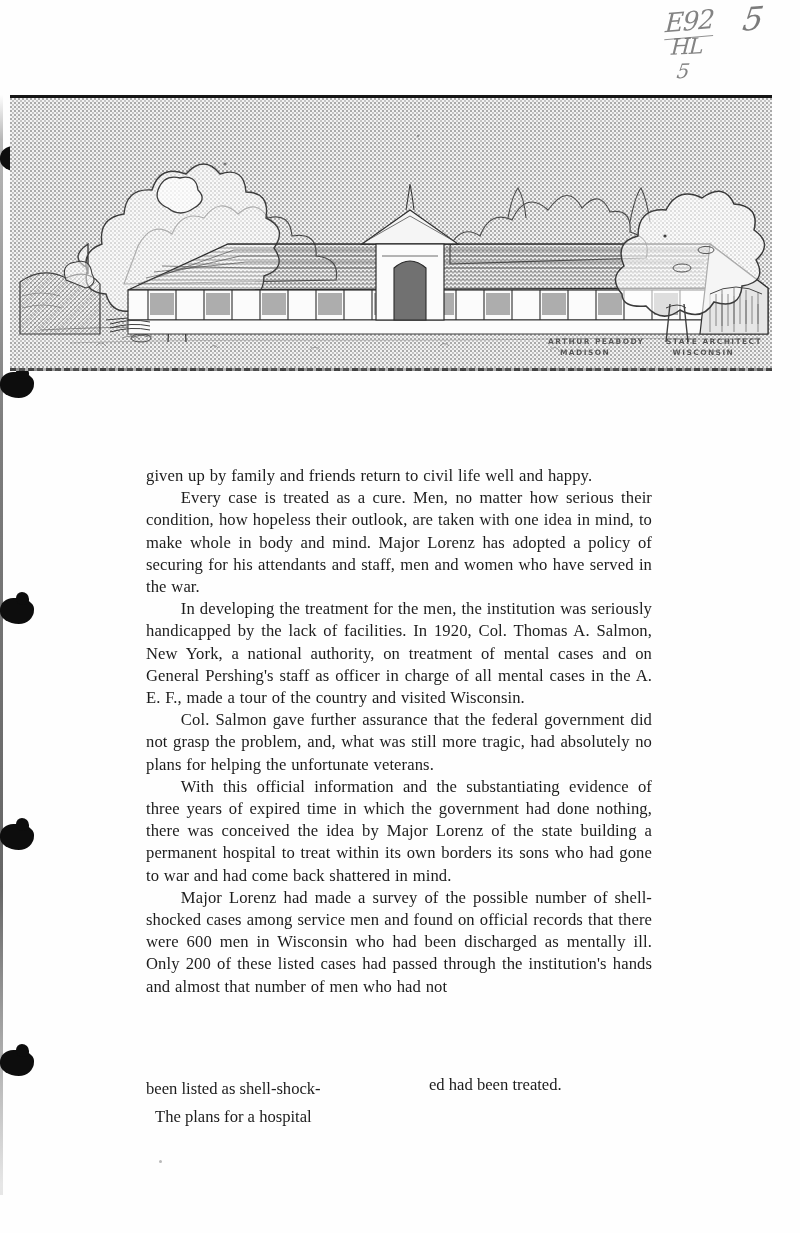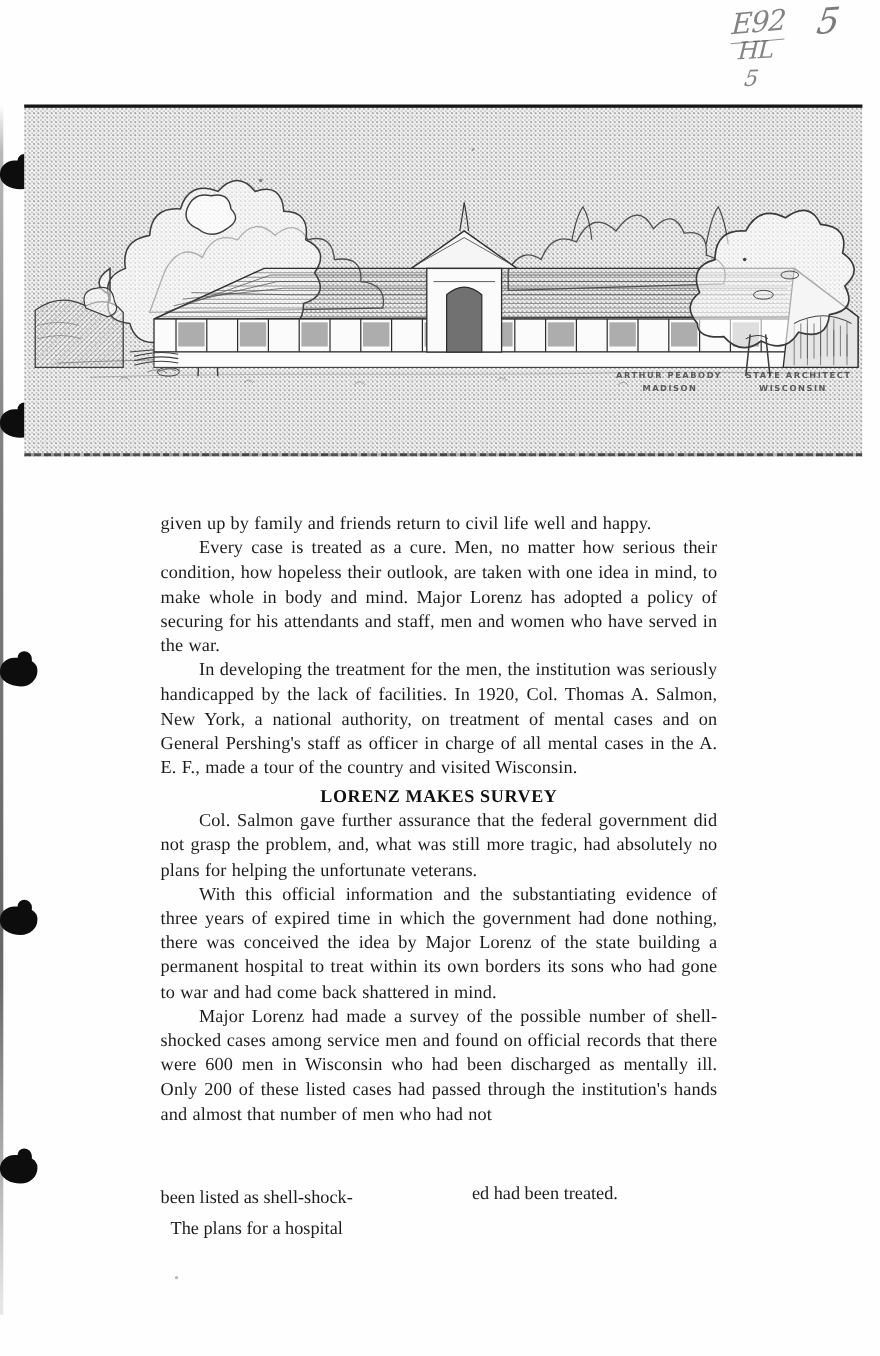--- a/index.html
+++ b/index.html
@@ -100,24 +100,24 @@
       rgba(20,20,20,.0) 0%,
       rgba(20,20,20,.30) 4%,
       rgba(20,20,20,.55) 30%,
       rgba(20,20,20,.65) 72%,
       rgba(20,20,20,.10) 99%);
   }
 
   
   #illustration {
     position: absolute;
-    left: 22px;
+    left: 10px;
     top: 95px;
     width: 762px;
-    height: 320px;
+    height: 276px;
     border-top: 3px solid #151515;
     box-sizing: border-box;
     background-color: #f2f2f2;
     background-image:
       radial-gradient(circle at 1px 1px, rgba(70,70,70,.42) 0.9px, transparent 1.1px),
       radial-gradient(circle at 3px 3px, rgba(90,90,90,.30) 0.8px, transparent 1.0px);
     background-size: 4px 4px, 4px 4px;
     overflow: hidden;
   }
   #illustration svg { display: block; }
@@ -140,21 +140,21 @@
     font-weight: bold;
     font-size: 7.5px;
     letter-spacing: 1.4px;
     color: #3d3d3d;
     opacity: .82;
     line-height: 11px;
   }
   .sig-row { display: flex; }
   .sig-col-a { width: 118px; }
   .sig-col-b { width: 100px; }
-  .sig-indent { padding-left: 24px; }
+  .sig-indent { padding-left: 12px; }
 
   
   #caption-box {
     position: absolute;
     left: 296px;
     top: 371px;
     width: 236px;
     height: 65px;
     box-sizing: border-box;
     border-right: 2.5px solid #242424;
@@ -411,21 +411,20 @@
 
     <div class="illo-bottom-edge"></div>
   </div>
 
 
   <div id="article">
     <p class="para no-indent">given up by family and friends return to civil life well and happy.</p>
     <p class="para">Every case is treated as a cure.  Men, no matter how serious their condition, how hopeless their outlook, are taken with one idea in mind, to make whole in body and mind.  Major Lorenz has adopted a policy of securing for his attendants and staff, men and women who have served in the war.</p>
     <p class="para">In developing the treatment for the men, the institution was seriously handicapped by the lack of facilities. In 1920, Col. Thomas A. Salmon, New York, a national authority, on treatment of mental cases and on General Pershing's staff as officer in charge of all mental cases in the A. E. F., made a tour of the country and visited Wisconsin.</p>
 
-    <h2 class="section-head">LORENZ MAKES SURVEY</h2>
 
     <p class="para">Col. Salmon gave further assurance that the federal government did not grasp the problem, and, what was still more tragic, had absolutely no plans for helping the unfortunate veterans.</p>
     <p class="para">With this official information and the substantiating evidence of three years of expired time in which the government had done nothing, there was conceived the idea by Major Lorenz of the state building a permanent hospital to treat within its own borders  its sons who had gone to war and had come back shattered in mind.</p>
     <p class="para">Major Lorenz had made a survey of the possible number of shell-shocked cases among service men and found on official records that there were 600 men in Wisconsin who had been discharged as mentally ill.  Only 200 of these listed cases had passed through the institution's hands and almost that number of men who had not</p>
   </div>
 
   <div id="tail">
     <span class="tail-left">been listed as shell-shock-</span>
     <span class="tail-right">ed had been treated.</span>
     <span class="tail-last">The plans for a hospital</span>

